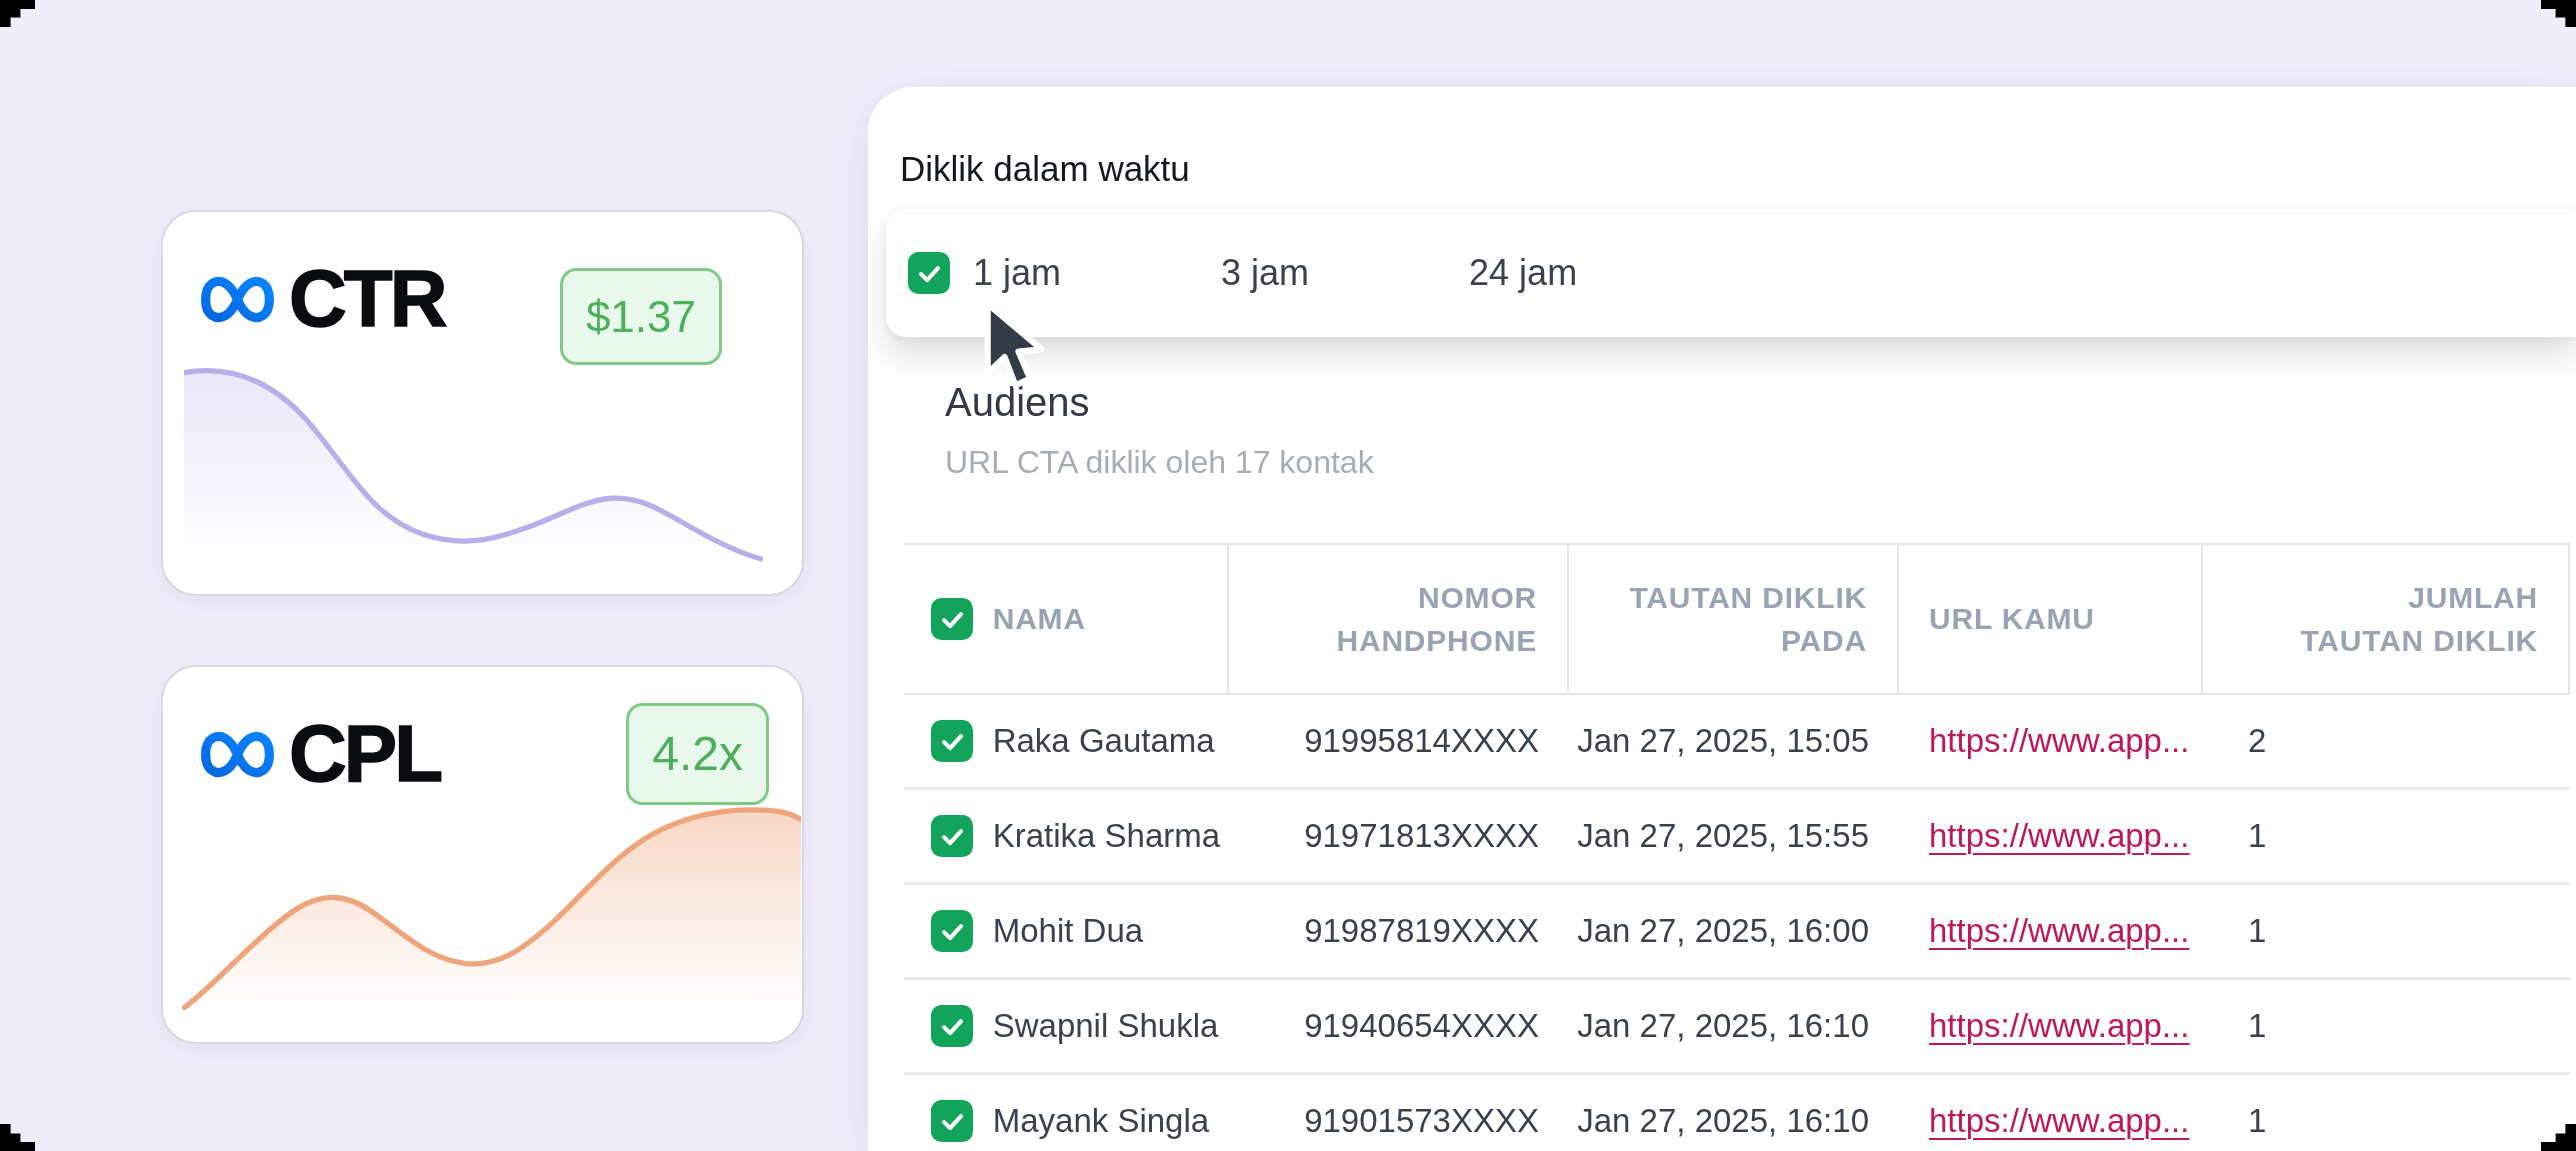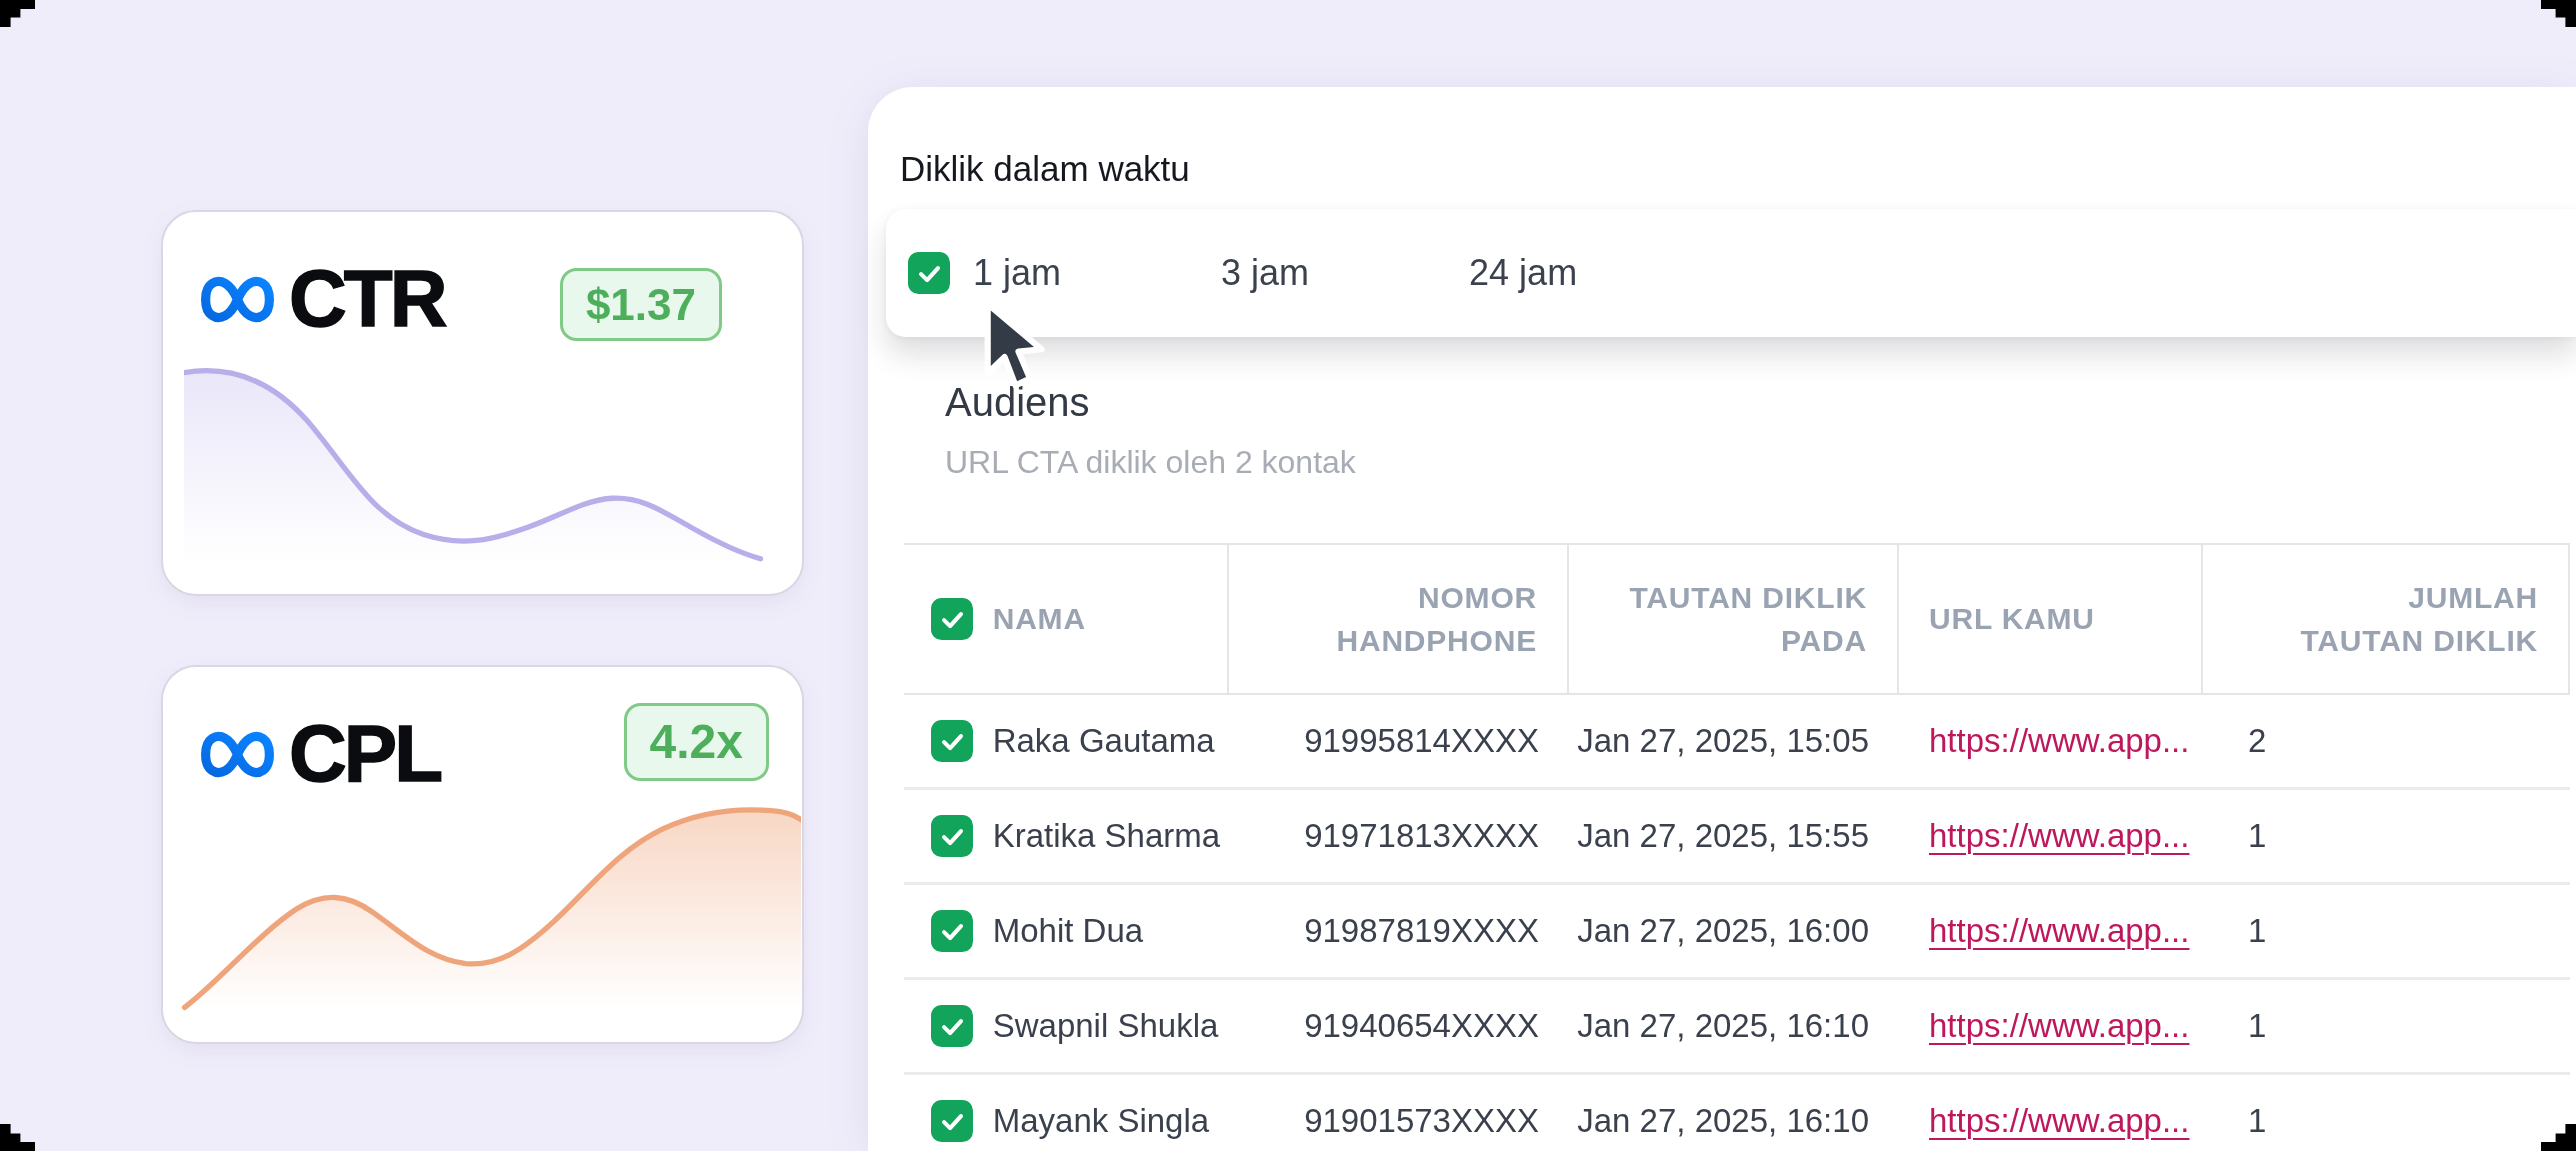--- a/index.html
+++ b/index.html
@@ -25,21 +25,21 @@
     box-shadow:0 7.6px 23px rgba(70,60,120,.07);
   }
   .card-ctr{left:161px;top:210px;width:639px;height:382px;}
   .card-cpl{left:161px;top:665px;width:639px;height:375px;}
   .logo-row{position:absolute;left:32px;top:47px;display:flex;align-items:center;}
   .meta-logo{width:85px;height:51px;flex:0 0 auto;}
   .wordmark{font-size:80px;font-weight:900;letter-spacing:-3px;color:#0a0c10;line-height:1;
     margin-left:9px;-webkit-text-stroke:1.5px #0a0c10;}
   .metric-badge{
     position:absolute;background:#e9f8ec;border:3.8px solid #7fca86;border-radius:16.6px;
-    color:#4daf5c;font-weight:700;padding:6px 23px;line-height:1.25;
+    color:#4daf5c;font-weight:400;padding:18px 23px;line-height:1.25;
   }
   .badge-ctr{top:56px;right:80px;font-size:44px;}
   .badge-cpl{top:36px;right:33px;font-size:48px;}
   .spark{position:absolute;display:block;}
   .spark-ctr{left:21px;bottom:10.6px;width:599px;height:227px;}
   .spark-cpl{left:16.6px;bottom:24px;width:621px;height:227px;}
 
   
   .main-panel{
     position:absolute;left:868px;top:87px;width:1708px;height:1064px;
@@ -184,21 +184,21 @@
 
     <span>24 jam</span>
   </div>
 </div>
 
     <svg class="cursor-icon" viewBox="0 0 100 120">
       <path d="M10 4 L10 94 L32 73 L46 110 L65 101 L50 66 L80 63 Z" fill="#333b47" stroke="#ffffff" stroke-width="8" stroke-linejoin="round"></path>
     </svg>
 
     <div class="section-heading">Audiens</div>
-    <div class="section-subtitle">URL CTA diklik oleh 2 kontak</div>
+    <div class="section-subtitle">URL CTA diklik oleh 17 kontak</div>
 
     <div class="audience-table">
       <div class="t-head">
         <div class="th">
           <span class="checkbox">
             <svg viewBox="0 0 24 24">
                 <path d="M5 12.5 L10 17.5 L19 7.5" stroke="#fff" stroke-width="3.4" fill="none" stroke-linecap="round" stroke-linejoin="round"></path>
               </svg>
           </span>
           <span class="hdr-text">NAMA</span>

